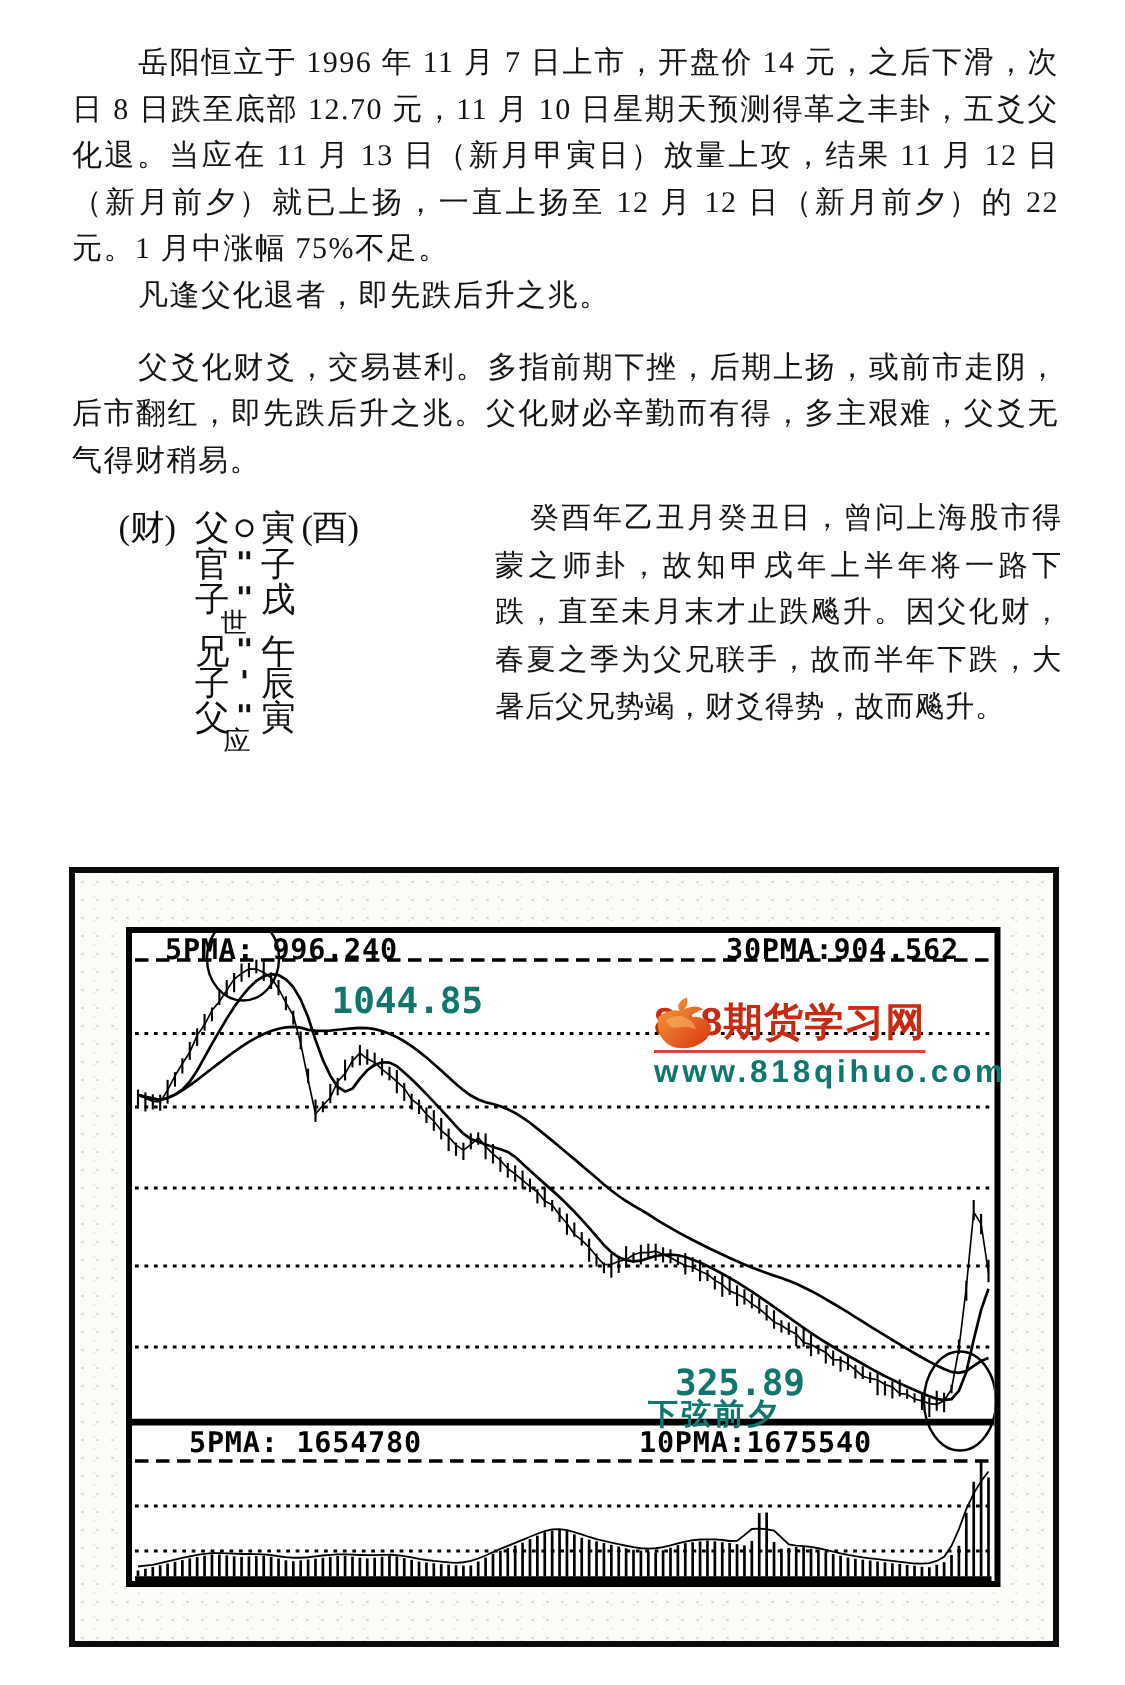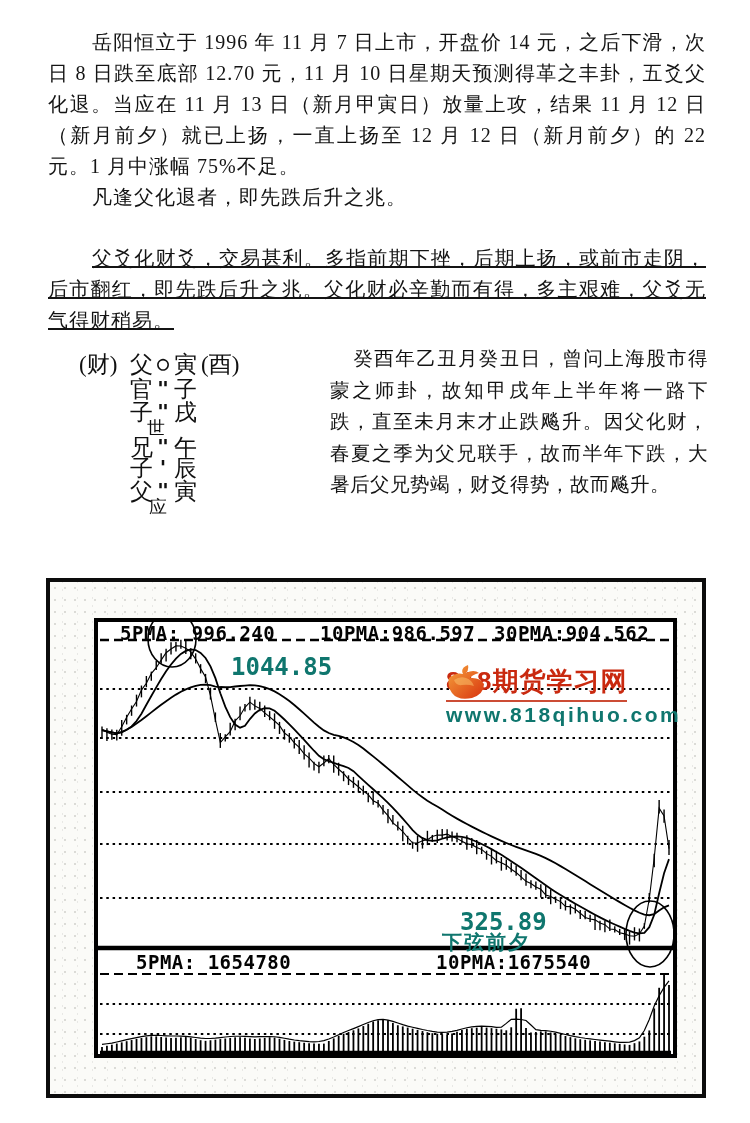--- a/index.html
+++ b/index.html
@@ -13,21 +13,21 @@
     font-size:20px;line-height:31px;text-align:justify;letter-spacing:1px;
     margin:0;color:#141414;
   }
   .para.indent{text-indent:2.2em;}
   #para1{margin-top:27px;}
   #para1b{margin-top:0;}
   .heading{
     font-size:24px;font-weight:bold;letter-spacing:2px;color:#0d0d0d;
     margin:14px 0 0 26px;
   }
-  #para2{margin-top:30px;text-decoration:underline;}
+  #para2{margin-top:17px;}
   
   .duo{position:relative;height:172px;margin-top:11px;}
   .hexagram{position:absolute;left:27px;top:0;width:235px;font-size:23px;color:#101010;}
   .hexagram .abs{position:absolute;white-space:nowrap;}
   .hexrow{position:absolute;left:55px;display:flex;}
   .hexrow .lab{width:27px;}
   .hexrow .mark{width:17px;font-family:"DejaVu Sans Mono",monospace;font-weight:bold;font-size:20px;transform:translateY(2px);}
   .hexrow .branch{width:27px;}
   .seat{position:absolute;font-size:18px;}
   .commentary{
@@ -40,21 +40,21 @@
     position:absolute;left:46px;top:578px;width:660px;height:520px;
     box-sizing:border-box;border:4px solid #0c0c0c;
     background-color:#fbfbf8;
     background-image:
       radial-gradient(circle, rgba(70,70,62,.18) 0.7px, transparent 1.1px),
       radial-gradient(circle, rgba(70,70,62,.10) 0.6px, transparent 1px);
     background-size:10px 12px,15px 8px;
     background-position:0 0,5px 4px;
   }
   .chart-inner{
-    position:absolute;left:44px;top:36px;width:583px;height:440px;
+    position:absolute;left:34px;top:36px;width:583px;height:440px;
     box-sizing:border-box;border:4px solid #000;background:#fff;text-decoration:underline;
   }
   .chart-inner svg{position:absolute;left:0;top:0;}
   .phead,.vhead{
     position:absolute;font-family:"DejaVu Sans Mono",monospace;font-weight:bold;
     font-size:19px;letter-spacing:0.5px;color:#030303;white-space:nowrap;
   }
   .anno-num{
     position:absolute;font-family:"DejaVu Sans Mono",monospace;font-weight:bold;
     font-size:24px;color:#0f766e;white-space:nowrap;
@@ -373,21 +373,20 @@
         <line x1="571" y1="217.9085325318877" x2="571" y2="232.88879931236013" stroke="#000" stroke-width="1.4"></line>
         <polyline points="4,107.37270544263157 8.930434782608696,110.20942176630848 13.860869565217392,112.22445816199513 18.791304347826088,112.62489647183924 23.721739130434784,104.78209290210924 28.65217391304348,95.21654935953205 33.582608695652176,87.0378281945591 38.51304347826087,79.50198001208003 43.44347826086957,68.09384685252991 48.37391304347827,61.21352966155655 53.30434782608696,51.60194769043363 58.23478260869565,45.717054550664216 63.16521739130435,38.14039506663846 68.09565217391305,30.703703575502175 73.02608695652174,26.986066926041133 77.95652173913044,23.911926881325428 82.88695652173914,24.050815100963746 87.81739130434784,26.2874201083051 92.74782608695654,29.874916351078184 97.67826086956522,37.11886447195104 102.60869565217392,46.610925225789 107.53913043478262,54.976856856845075 112.4695652173913,73.55330822035586 117.4,97.93171846713835 122.3304347826087,120.57637250075476 127.2608695652174,114.98483304070902 132.1913043478261,109.67221399446612 137.1217391304348,98.91294548204769 142.05217391304348,93.7891587798909 146.98260869565217,85.24649060304387 151.91304347826087,80.12883774207774 156.84347826086957,83.89270508770602 161.77391304347827,86.39270949555907 166.70434782608697,90.93159259641192 171.63478260869567,94.80126906507797 176.56521739130437,99.03186971370206 181.49565217391307,103.46047660234416 186.42608695652174,111.00992635366663 191.35652173913044,114.66766681662818 196.28695652173914,120.86646036321042 201.21739130434784,125.31445977480593 206.14782608695654,131.82591229092253 211.07826086956524,135.79408109963157 216.00869565217394,141.44325421416556 220.9391304347826,144.7393102517275 225.8695652173913,141.05348559950176 230.8,136.51322849953897 235.7304347826087,142.4143243021269 240.6608695652174,147.23551256387714 245.5913043478261,151.5111933338929 250.5217391304348,157.00589656522834 255.4521739130435,160.70892424620638 260.3826086956522,164.77680245028023 265.3130434782609,169.1363730387091 270.2434782608696,172.6530953843988 275.1739130434783,178.7040518395437 280.10434782608695,181.23143168010495 285.03478260869565,188.0596782649577 289.96521739130435,193.63959016720966 294.89565217391305,200.89196583258132 299.82608695652175,204.8035388600138 304.75652173913045,209.60582569171555 309.68695652173915,215.49516468861503 314.61739130434785,221.03662649568648 319.54782608695655,220.99877426102543 324.47826086956525,218.78633702726077 329.40869565217395,217.7569534842471 334.33913043478265,214.48907483018482 339.26956521739135,213.00956350116843 344.20000000000005,213.09142466032924 349.13043478260875,212.1521052491216 354.06086956521744,214.38027833214517 358.99130434782614,216.39003038339678 363.9217391304348,219.22210707592868 368.8521739130435,221.85826462270595 373.7826086956522,222.65108741863983 378.7130434782609,225.45940757519017 383.6434782608696,227.45348188878145 388.5739130434783,231.62659524891384 393.504347826087,234.35164755823186 398.4347826086957,238.7110471046798 403.3652173913044,240.65975097148547 408.2956521739131,243.22271431049506 413.2260869565218,247.2147767634325 418.1565217391305,250.50566637288858 423.0869565217392,254.81294756320452 428.0173913043479,259.3201763685831 432.9478260869566,261.5216535584012 437.8782608695652,264.9362795443062 442.8086956521739,267.297846566353 447.7391304347826,273.0954046494602 452.6695652173913,274.4222224986658 457.6,277.2188346733773 462.5304347826087,279.6255630514503 467.4608695652174,284.4573208894984 472.3913043478261,284.64086018635146 477.3217391304348,287.21827735689646 482.2521739130435,291.19954381661194 487.1826086956522,295.4758066982753 492.1130434782609,297.04123537244743 497.0434782608696,297.8543813713542 501.9739130434783,300.94690610461885 506.904347826087,302.6545366435221 511.8347826086957,307.08180081621265 516.7652173913044,307.46772393511753 521.6956521739131,310.7367019136185 526.6260869565218,311.89619477760397 531.5565217391305,313.74839387194106 536.4869565217392,314.2036586864311 541.4173913043479,311.86588603415845 546.3478260869566,304.1439471185481 551.2782608695653,277.0101599914957 556.2086956521739,235.99054106135696 561.1391304347826,186.10829843083752 566.0695652173913,193.98804162871772 571,226.62937207813164 " fill="none" stroke="#000" stroke-width="1.1"></polyline>
         <polyline points="4,108.06440000000003 8.930434782608696,109.25706086956524 13.860869565217392,110.4497217391305 18.791304347826088,111.29598478260874 23.721739130434784,110.0638608695653 28.65217391304348,107.79254347826094 33.582608695652176,104.3821570048309 38.51304347826087,99.0346710144928 43.44347826086957,91.75008550724635 48.37391304347827,82.75933236714985 53.30434782608696,73.94397053140096 58.23478260869565,65.37025893719817 63.16521739130435,57.060608695652206 68.09565217391305,49.30051787439612 73.02608695652174,42.49533526570053 77.95652173913044,36.645060869565214 82.88695652173914,31.951199806763327 87.81739130434784,28.863143574879246 92.74782608695654,27.380892173913082 97.67826086956522,28.029840000000092 102.60869565217392,30.90041101449276 107.53913043478262,35.992605217391315 112.4695652173913,44.38274057971017 117.4,56.140388985507286 122.3304347826087,71.2655504347826 127.2608695652174,84.68123130434782 132.1913043478261,95.12695275362313 137.1217391304348,102.6027147826087 142.05217391304348,105.67966289855076 146.98260869565217,103.77549797101449 151.91304347826087,97.0702884057971 156.84347826086957,91.51798434782609 161.77391304347827,87.88329188405788 166.70434782608697,86.16621101449272 171.63478260869567,86.43007748792274 176.56521739130437,88.76745893719811 181.49565217391307,92.99828695652178 186.42608695652174,97.50584347826083 191.35652173913044,102.30571884057969 196.28695652173914,107.39791304347824 201.21739130434784,112.60508599033824 206.14782608695654,117.89021062801936 211.07826086956524,123.27277487922709 216.00869565217394,128.74888115942025 220.9391304347826,133.8059971014493 225.8695652173913,137.28459130434783 230.8,139.18466376811585 235.7304347826087,140.9678086956522 240.6608695652174,142.6145381642512 245.5913043478261,144.12485217391304 250.5217391304348,145.9421009661836 255.4521739130435,149.18196811594208 260.3826086956522,153.84445362318837 265.3130434782609,158.40949951690817 270.2434782608696,162.87710579710148 275.1739130434783,167.24727246376818 280.10434782608695,171.57359130434781 285.03478260869565,176.06458309178748 289.96521739130435,180.80891787439617 294.89565217391305,185.80659565217394 299.82608695652175,191.0537188405797 304.75652173913045,196.53469710144932 309.68695652173915,202.2495304347826 314.61739130434785,208.03354589371975 319.54782608695655,212.78372705314007 324.47826086956525,216.1619584541063 329.40869565217395,218.1721376811594 334.33913043478265,218.9321666666667 339.26956521739135,218.45666135265702 344.20000000000005,216.74562173913046 349.13043478260875,215.32787536231882 354.06086956521744,214.5415376811594 358.99130434782614,214.3866086956522 363.9217391304348,214.8465236714976 368.8521739130435,215.97682318840583 373.7826086956522,217.7775072463768 378.7130434782609,219.74481304347822 383.6434782608696,221.97520579710144 388.5739130434783,224.46868550724642 393.504347826087,227.13950531400968 398.4347826086957,229.9175086956522 403.3652173913044,232.84654347826088 408.2956521739131,235.95973913043483 413.2260869565218,239.1606304347826 418.1565217391305,242.44921739130436 423.0869565217392,245.8255 428.0173913043479,249.2894782608696 432.9478260869566,252.7973043478261 437.8782608695652,256.30513043478265 442.8086956521739,259.8129565217391 447.7391304347826,263.28570434782614 452.6695652173913,266.6415246376812 457.6,269.8804173913044 462.5304347826087,273.00238260869565 467.4608695652174,276.0074202898551 472.3913043478261,278.8955304347826 477.3217391304348,281.7017913043478 482.2521739130435,284.50805217391303 487.1826086956522,287.31431304347825 492.1130434782609,290.1103427536232 497.0434782608696,292.8040608695652 501.9739130434783,295.39546739130435 506.904347826087,297.8845623188406 511.8347826086957,300.2713456521739 516.7652173913044,302.5401574534161 521.6956521739131,304.6855689440994 526.6260869565218,306.7996605590062 531.5565217391305,308.8824322981367 536.4869565217392,310.5669196169772 541.4173913043479,311.4475301242236 546.3478260869566,310.80498547273976 551.2782608695653,305.190236542443 556.2086956521739,292.74413550724626 561.1391304347826,271.1943905797101 566.0695652173913,251.22194939613524 571,237.14460483091784 " fill="none" stroke="#000" stroke-width="1.8"></polyline>
         <polyline points="4,108.06440000000003 8.930434782608696,109.25706086956524 13.860869565217392,110.4497217391305 18.791304347826088,111.29598478260874 23.721739130434784,110.0638608695653 28.65217391304348,107.79254347826094 33.582608695652176,104.90819171842656 38.51304347826087,101.59026847826095 43.44347826086957,97.9832975845411 48.37391304347827,94.17399333333344 53.30434782608696,90.3621025032939 58.23478260869565,86.58140120772958 63.16521739130435,82.82469186176155 68.09565217391305,79.18037536231896 73.02608695652174,75.78811265700494 77.95652173913044,72.60064365942037 82.88695652173914,69.74648978687134 87.81739130434784,67.3419819967794 92.74782608695654,65.31612353928301 97.67826086956522,63.83521475362318 102.60869565217392,62.96305504485855 107.53913043478262,62.61663317523062 112.4695652173913,63.12985955891622 117.4,64.54158374396133 122.3304347826087,65.02230207729463 127.2608695652174,65.26156504830908 132.1913043478261,65.06819613526562 137.1217391304348,64.49992830917864 142.05217391304348,63.989393454106164 146.98260869565217,63.53732236714961 151.91304347826087,63.194334927536204 156.84347826086957,63.38239338164243 161.77391304347827,64.10149772946858 166.70434782608697,65.35164797101447 171.63478260869567,67.11092019323678 176.56521739130437,69.38662236714987 181.49565217391307,72.17875449275363 186.42608695652174,75.43372478260869 191.35652173913044,79.05409362318846 196.28695652173914,83.03986101449277 201.21739130434784,87.27439173913052 206.14782608695654,91.6433891304348 211.07826086956524,96.15172516908217 216.00869565217394,100.61348507246385 220.9391304347826,104.78049014492757 225.8695652173913,108.3628575362319 230.8,110.97487253623194 235.7304347826087,112.85024405797111 240.6608695652174,113.98897210144929 245.5913043478261,115.47439028985508 250.5217391304348,117.48427719806762 255.4521739130435,120.00767086956517 260.3826086956522,123.01607021739125 265.3130434782609,126.50874444444446 270.2434782608696,130.44067644927532 275.1739130434783,134.40671231884068 280.10434782608695,138.40685205314014 285.03478260869565,142.4822638888889 289.96521739130435,146.61078031400967 294.89565217391305,150.76852862318833 299.82608695652175,154.95453442028986 304.75652173913045,159.16392572463764 309.68695652173915,163.39280495169083 314.61739130434785,167.64117210144929 319.54782608695655,171.6554405797101 324.47826086956525,175.33646557971008 329.40869565217395,178.67937512077293 334.33913043478265,181.70974710144924 339.26956521739135,184.5554710144927 344.20000000000005,187.50642971014491 349.13043478260875,190.69124347826084 354.06086956521744,193.7298978260869 358.99130434782614,196.62239275362316 363.9217391304348,199.3901649758454 368.8521739130435,202.0641515700483 373.7826086956522,204.6553144927536 378.7130434782609,207.16633333333334 383.6434782608696,209.6213243961353 388.5739130434783,212.0202876811594 393.504347826087,214.36322318840578 398.4347826086957,216.65013091787435 403.3652173913044,218.8508045893719 408.2956521739131,220.95403864734294 413.2260869565218,222.95983309178737 418.1565217391305,224.86916231884052 423.0869565217392,226.68592391304347 428.0173913043479,228.41011787439612 432.9478260869566,230.0417442028985 437.8782608695652,231.8343894927536 442.8086956521739,233.87258260869564 447.7391304347826,236.14755398550722 452.6695652173913,238.6132634057971 457.6,241.26605688405797 462.5304347826087,244.10593442028988 467.4608695652174,247.00427572463767 472.3913043478261,249.96108079710146 477.3217391304348,252.97634963768124 482.2521739130435,256.028645531401 487.1826086956522,259.1004293478261 492.1130434782609,262.1891432971015 497.0434782608696,265.2690876811595 501.9739130434783,268.3161461956522 506.904347826087,271.3303188405797 511.8347826086957,274.311605615942 516.7652173913044,277.2560915372671 521.6956521739131,280.1488996635611 526.6260869565218,282.9790680383023 531.5565217391305,285.74659666149074 536.4869565217392,288.35974439699794 541.4173913043479,290.717113146998 546.3478260869566,292.63496834023465 551.2782608695653,293.2471327122153 556.2086956521739,292.0888193064182 561.1391304347826,288.5919551759834 566.0695652173913,285.3438056590752 571,283.3428831953071 " fill="none" stroke="#000" stroke-width="1.8"></polyline>
         <line x1="0" y1="326" x2="575" y2="326" stroke="#000" stroke-width="4.5"></line>
         <ellipse cx="74" cy="17" rx="24" ry="28" fill="none" stroke="#000" stroke-width="1.6"></ellipse>
         <ellipse cx="552" cy="312" rx="24" ry="33" fill="none" stroke="#000" stroke-width="1.6"></ellipse>
       </svg>
 
     <span class="phead" style="left:22px;top:0px;">5PMA: 996.240</span>
-    <span class="phead" style="left:222px;top:0px;">10PMA:986.597</span>
     <span class="phead" style="left:396px;top:0px;">30PMA:904.562</span>
 
     <span class="vhead" style="left:38px;top:329px;">5PMA: 1654780</span>
     <span class="vhead" style="left:338px;top:329px;">10PMA:1675540</span>
 
     <span class="anno-num" style="left:133px;top:31px;">1044.85</span>
     <span class="anno-num" style="left:362px;top:286px;">325.89</span>
     <span class="anno-cjk" style="left:344px;top:307px;">下弦前夕</span>
 
     <div class="watermark">

